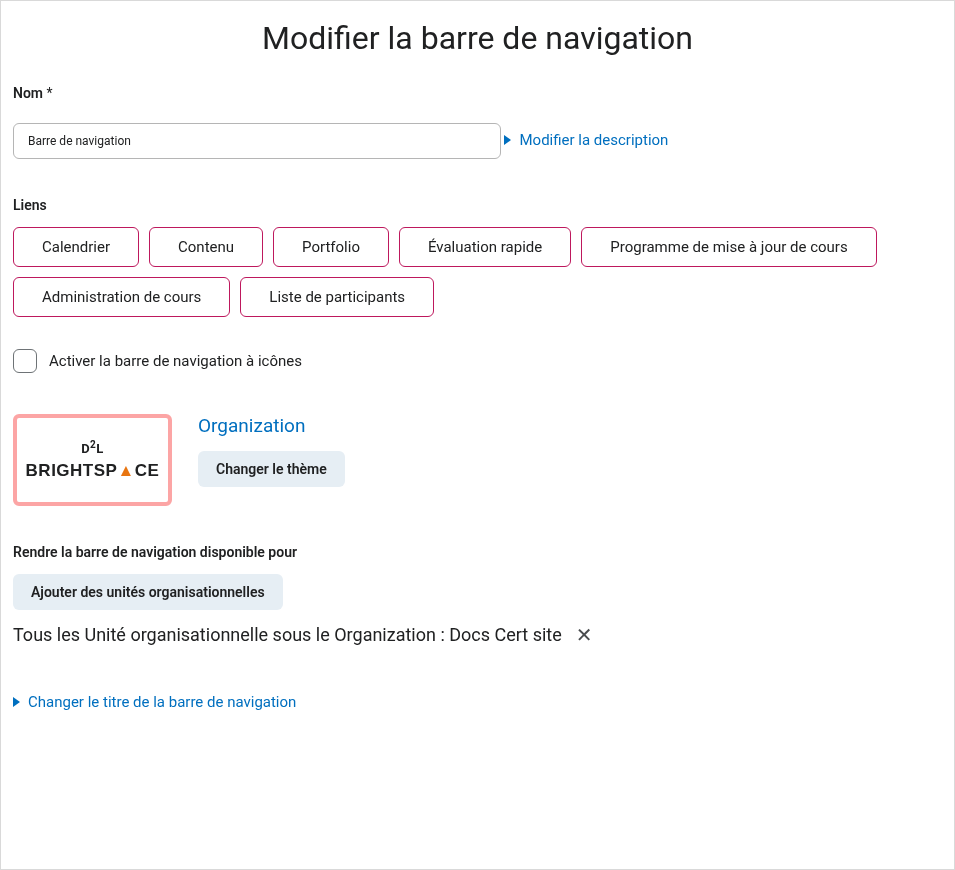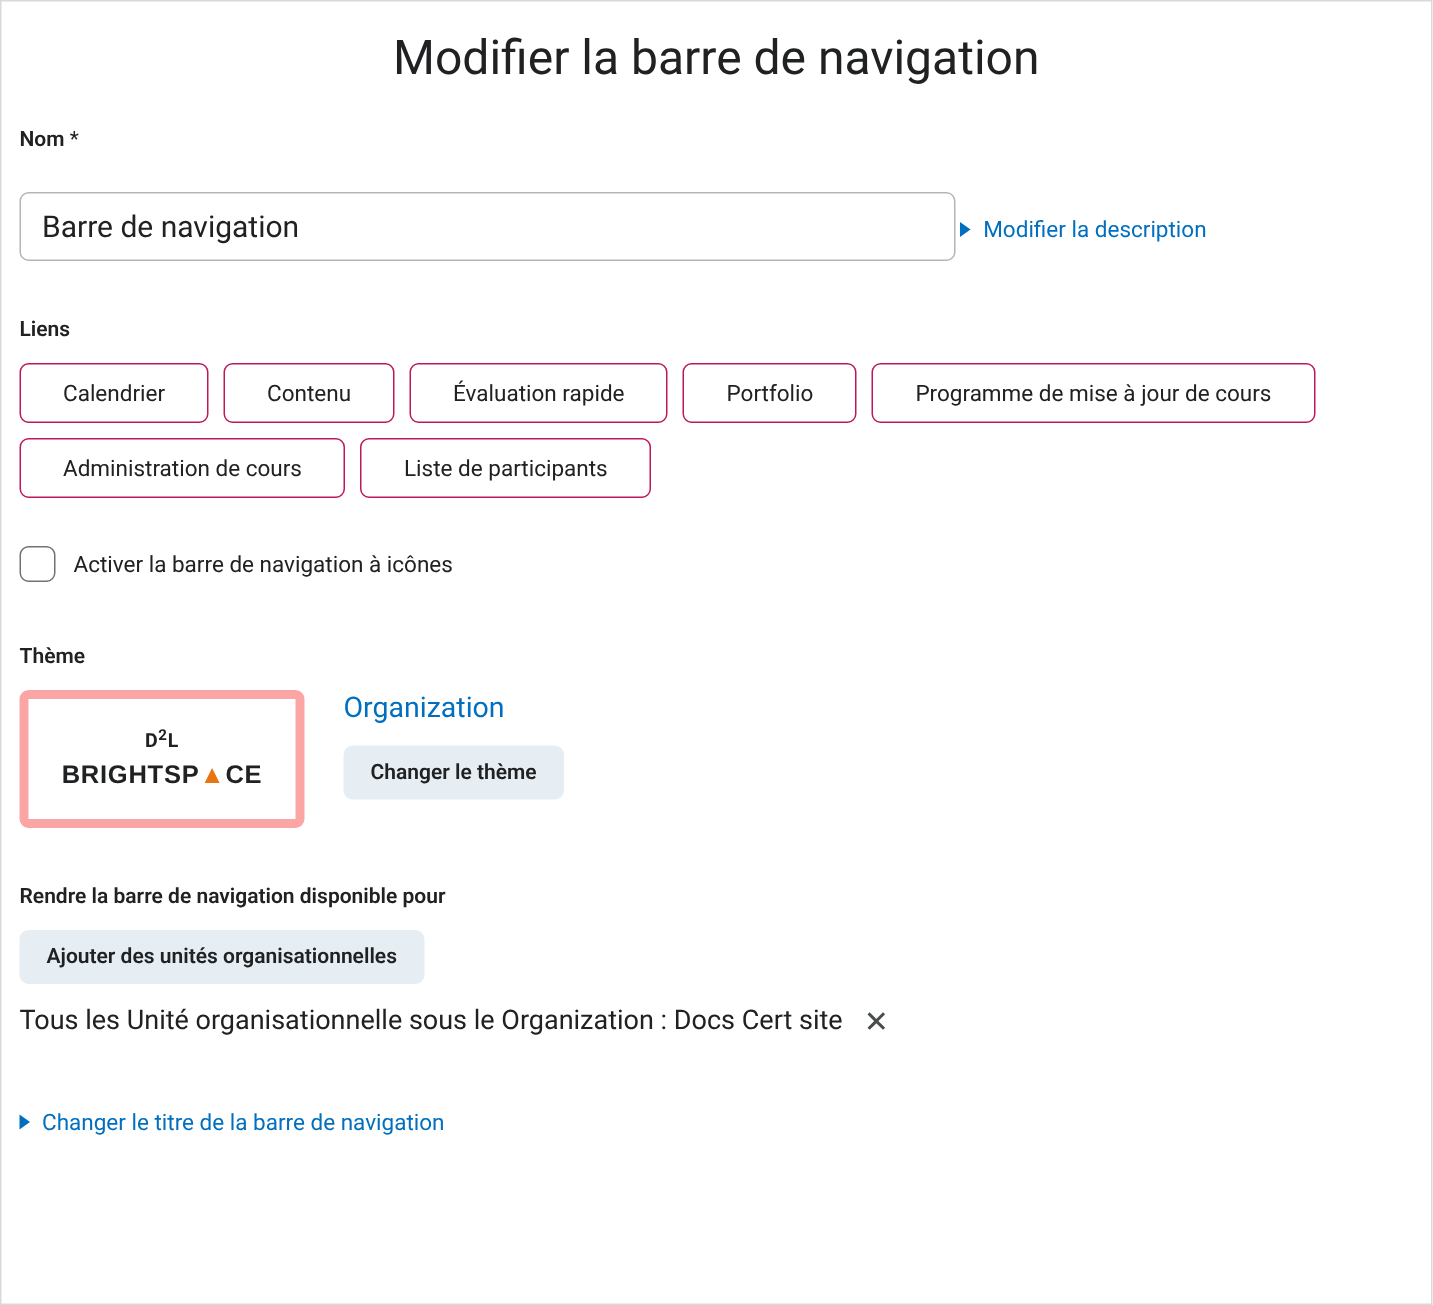--- a/index.html
+++ b/index.html
@@ -28,35 +28,35 @@
       font-size: 14px;
       font-weight: 600;
       display: block;
       margin-bottom: 8px;
     }
     .required::after {
       content: " *";
       font-weight: 400;
     }
     .text-input {
-      width: 624px;
+      width: 488px;
       padding: 10px 14px;
       border: 1px solid #b5b5b5;
       border-radius: 6px;
-      font-size: 20px;
+      font-size: 12px;
       color: #202122;
       font-family: inherit;
     }
     .collapsible-link {
       display: inline-flex;
       align-items: center;
       gap: 8px;
       color: #006fbf;
       font-size: 15px;
-      margin-top: 35px;
+      margin-top: 22px;
       cursor: pointer;
     }
     .collapsible-link .arrow {
       width: 0;
       height: 0;
       border-top: 5px solid transparent;
       border-bottom: 5px solid transparent;
       border-left: 7px solid #006fbf;
       display: inline-block;
     }
@@ -110,23 +110,23 @@
     }
     .checkbox-label {
       font-size: 15px;
     }
     .theme-row {
       display: flex;
       align-items: flex-start;
       gap: 26px;
     }
     .theme-preview {
-      width: 190px;
+      width: 159px;
       height: 92px;
-      border: 6px solid #fca5a5;
+      border: 4px solid #fca5a5;
       border-radius: 6px;
       display: flex;
       flex-direction: column;
       align-items: center;
       justify-content: center;
       gap: 4px;
     }
     .d2l-text {
       font-size: 13px;
       font-weight: 700;
@@ -182,35 +182,34 @@
 <div class="collapsible-link">
   <span class="arrow"></span>
   <span>Modifier la description</span>
 </div>
 
 <div class="section">
   <div class="section-label">Liens</div>
   <div class="links-row">
     <div class="link-pill">Calendrier</div>
     <div class="link-pill">Contenu</div>
+    <div class="link-pill">Portfolio</div>
     <div class="link-pill">Évaluation rapide</div>
-    <div class="link-pill">Portfolio</div>
     <div class="link-pill">Programme de mise à jour de cours</div>
     <div class="link-pill">Administration de cours</div>
     <div class="link-pill">Liste de participants</div>
   </div>
 
   <div class="checkbox-row">
     <div class="checkbox-box"></div>
     <span class="checkbox-label">Activer la barre de navigation à icônes</span>
   </div>
 </div>
 
 <div class="section">
-  <div class="section-label">Thème</div>
   <div class="theme-row">
     <div class="theme-preview">
       <div class="d2l-text"><span style="font-size:13px">D</span><span style="font-size:10px;vertical-align:super">2</span><span style="font-size:13px">L</span></div>
       <div class="brightspace-text"><span>BRIGHTSP</span><span class="orange-a" style="position:relative;display:inline-block;">▲<span style="position:absolute;color:#000;font-size:0;"></span></span><span>CE</span></div>
     </div>
     <div class="theme-controls">
       <span class="theme-name">Organization</span>
       <button class="btn-secondary">Changer le thème</button>
     </div>
   </div>

